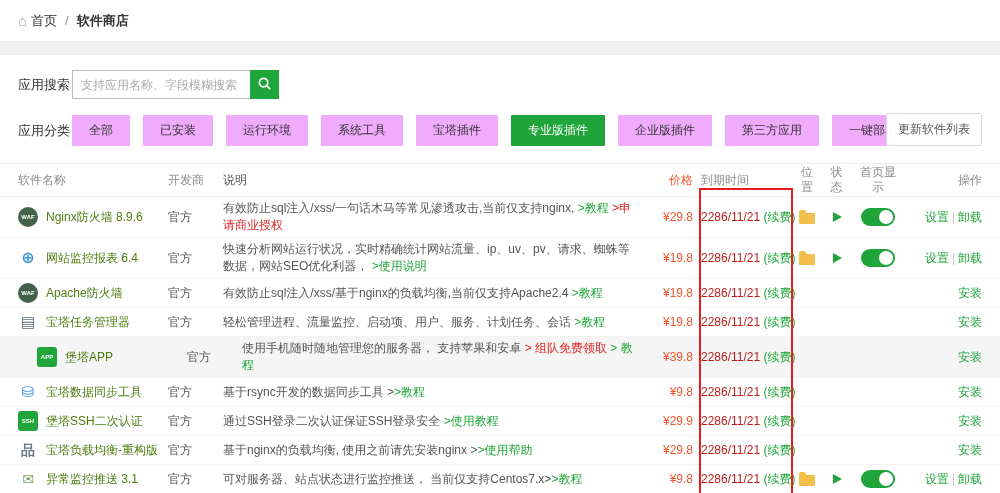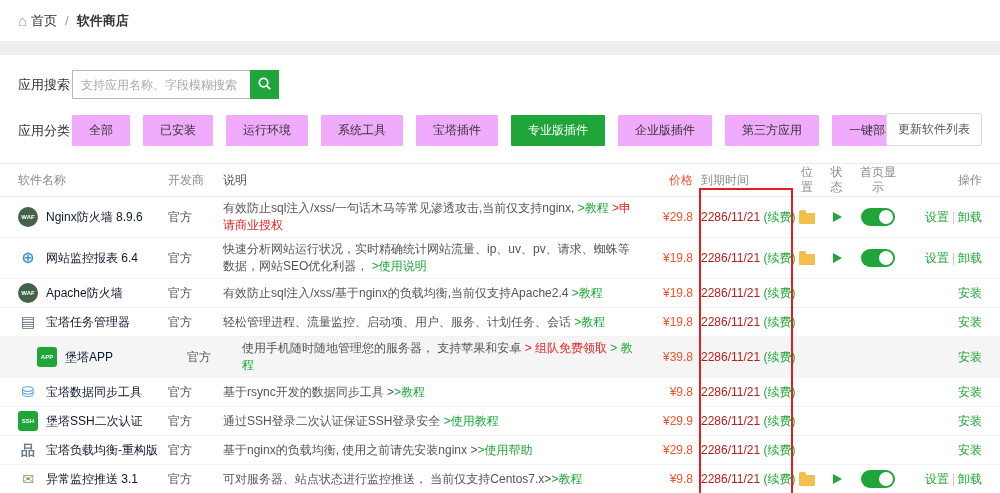--- a/index.html
+++ b/index.html
@@ -74,21 +74,21 @@
   .c-actions{ width: 80px; text-align: right; white-space: nowrap; }
 
   .hdr-narrow { display: inline-block; width: 14px; word-break: break-all; line-height: 15px; }
   .hdr-wrap   { display: inline-block; width: 40px; word-break: break-all; line-height: 15px; }
 
   .app-icon {
     display: inline-block; width: 20px; height: 20px; line-height: 20px;
     text-align: center; margin-right: 8px; flex-shrink: 0; font-weight: bold;
     overflow: hidden;
   }
-  .app-name { color: #0f172a; }
+  .app-name { color: #4d7c0f; }
 
   .lnk-green, .renew-link, .action-link, .install-link { color: #20a53a; }
   .lnk-red { color: #e12626; }
   .expire-date { color: #b91c1c; }
   .action-sep { color: #c8c8c8; margin: 0 3px; }
 
   
   .folder {
     width: 16px; height: 11px; background: #f2c04a; border-radius: 1px;
     position: relative; margin-top: 2px; cursor: pointer;

